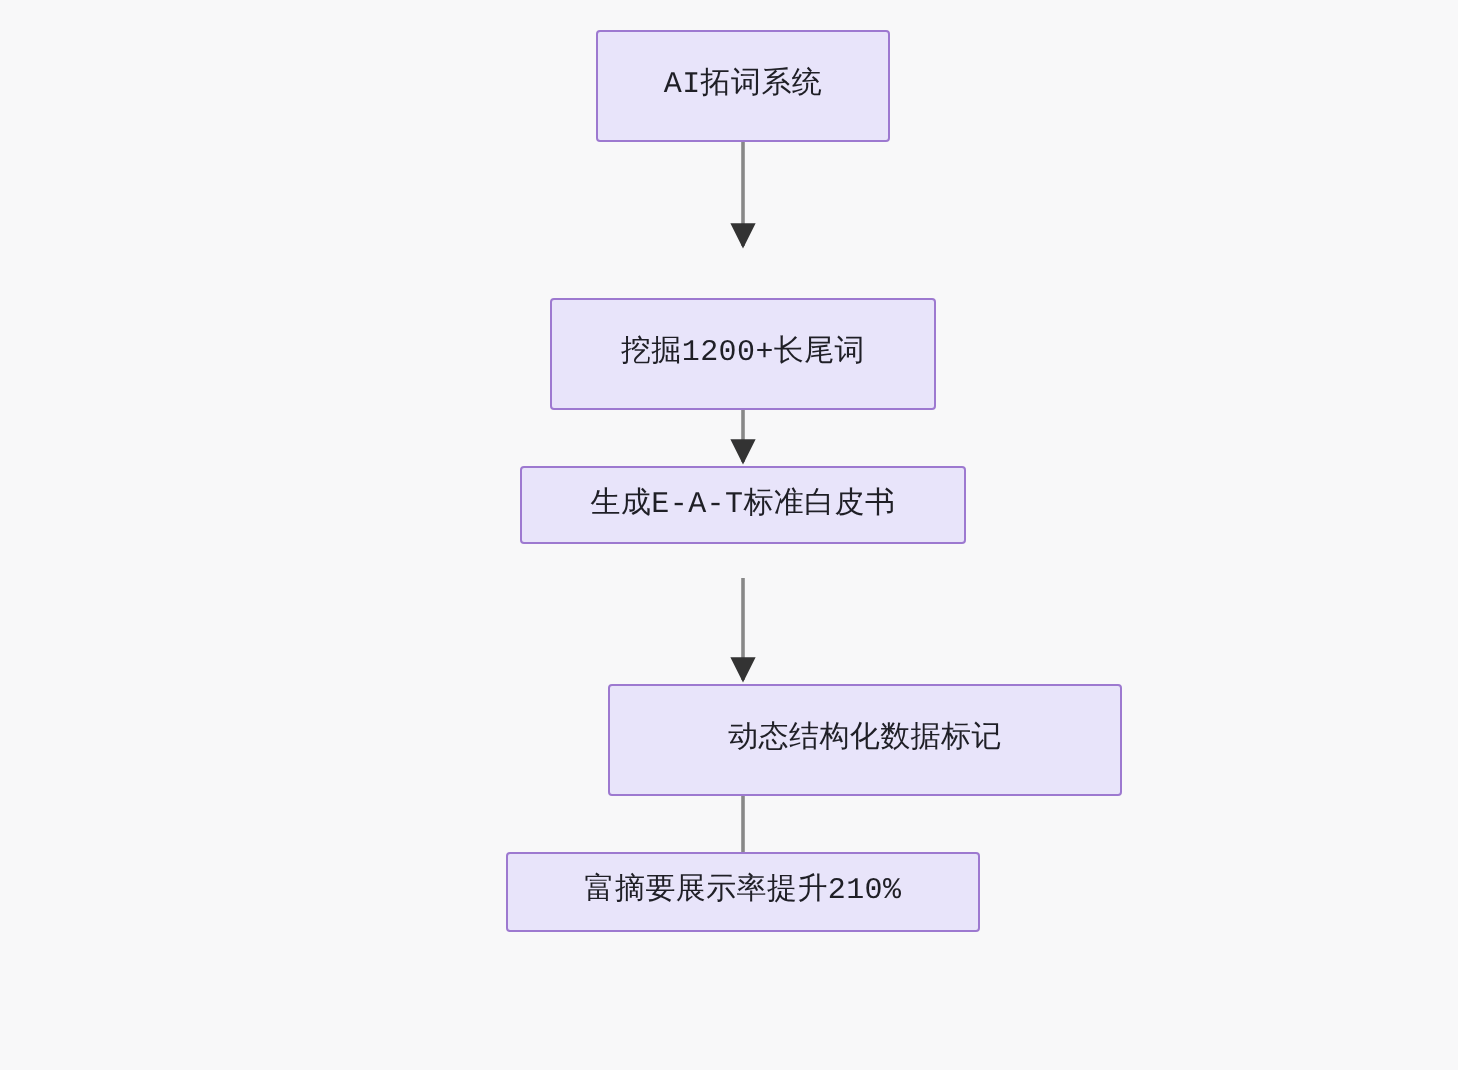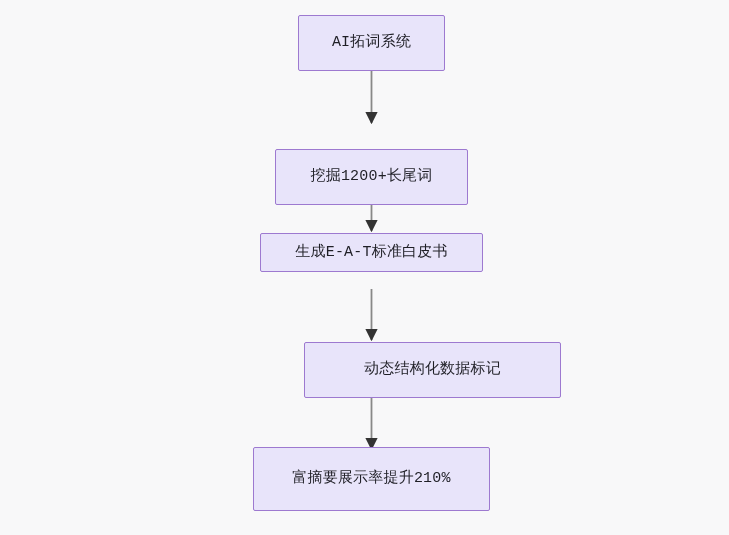--- a/index.html
+++ b/index.html
@@ -43,21 +43,21 @@
   }
   .node-label {
     display: block;
     text-align: right;
     font-family: Liberation Mono, monospace;
   }
   .n1 { left: 298px; top: 15px;  width: 147px; height: 56px; }
   .n2 { left: 275px; top: 125px; width: 193px; height: 56px; margin-top: 24px; }
   .n3 { left: 260px; top: 233px; width: 223px; height: 39px; }
   .n4 { left: 264px; top: 342px; width: 257px; height: 56px; margin-left: 40px; }
-  .n5 { left: 253px; top: 447px; width: 237px; height: 64px; }
+  .n5 { left: 253px; top: 426px; width: 237px; height: 40px; }
 </style>
 </head>
 <body>
 
 <div id="flowchart">
 
   <svg class="edge-layer" viewBox="0 0 729 535" width="729" height="535">
     <defs>
       <marker id="arrowhead" viewBox="0 0 10 10" refX="9" refY="5" markerWidth="7" markerHeight="7" orient="auto-start-reverse">
         <path d="M 0 0 L 10 5 L 0 10 z" fill="#333333"></path>

